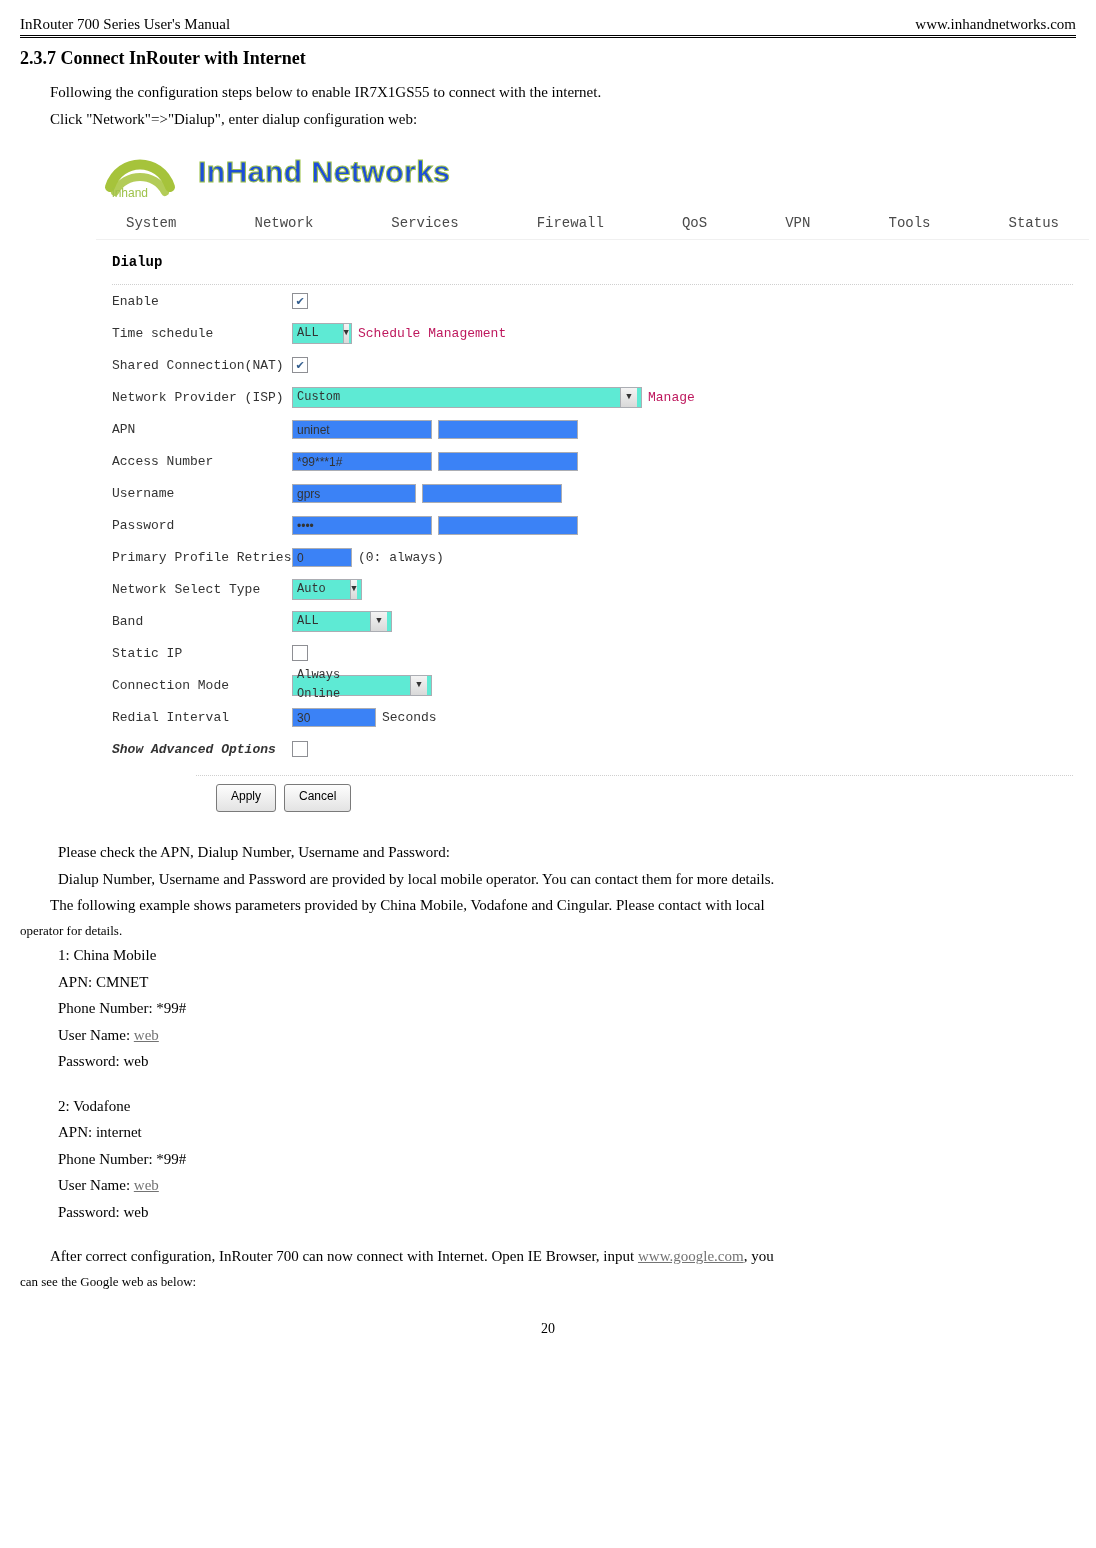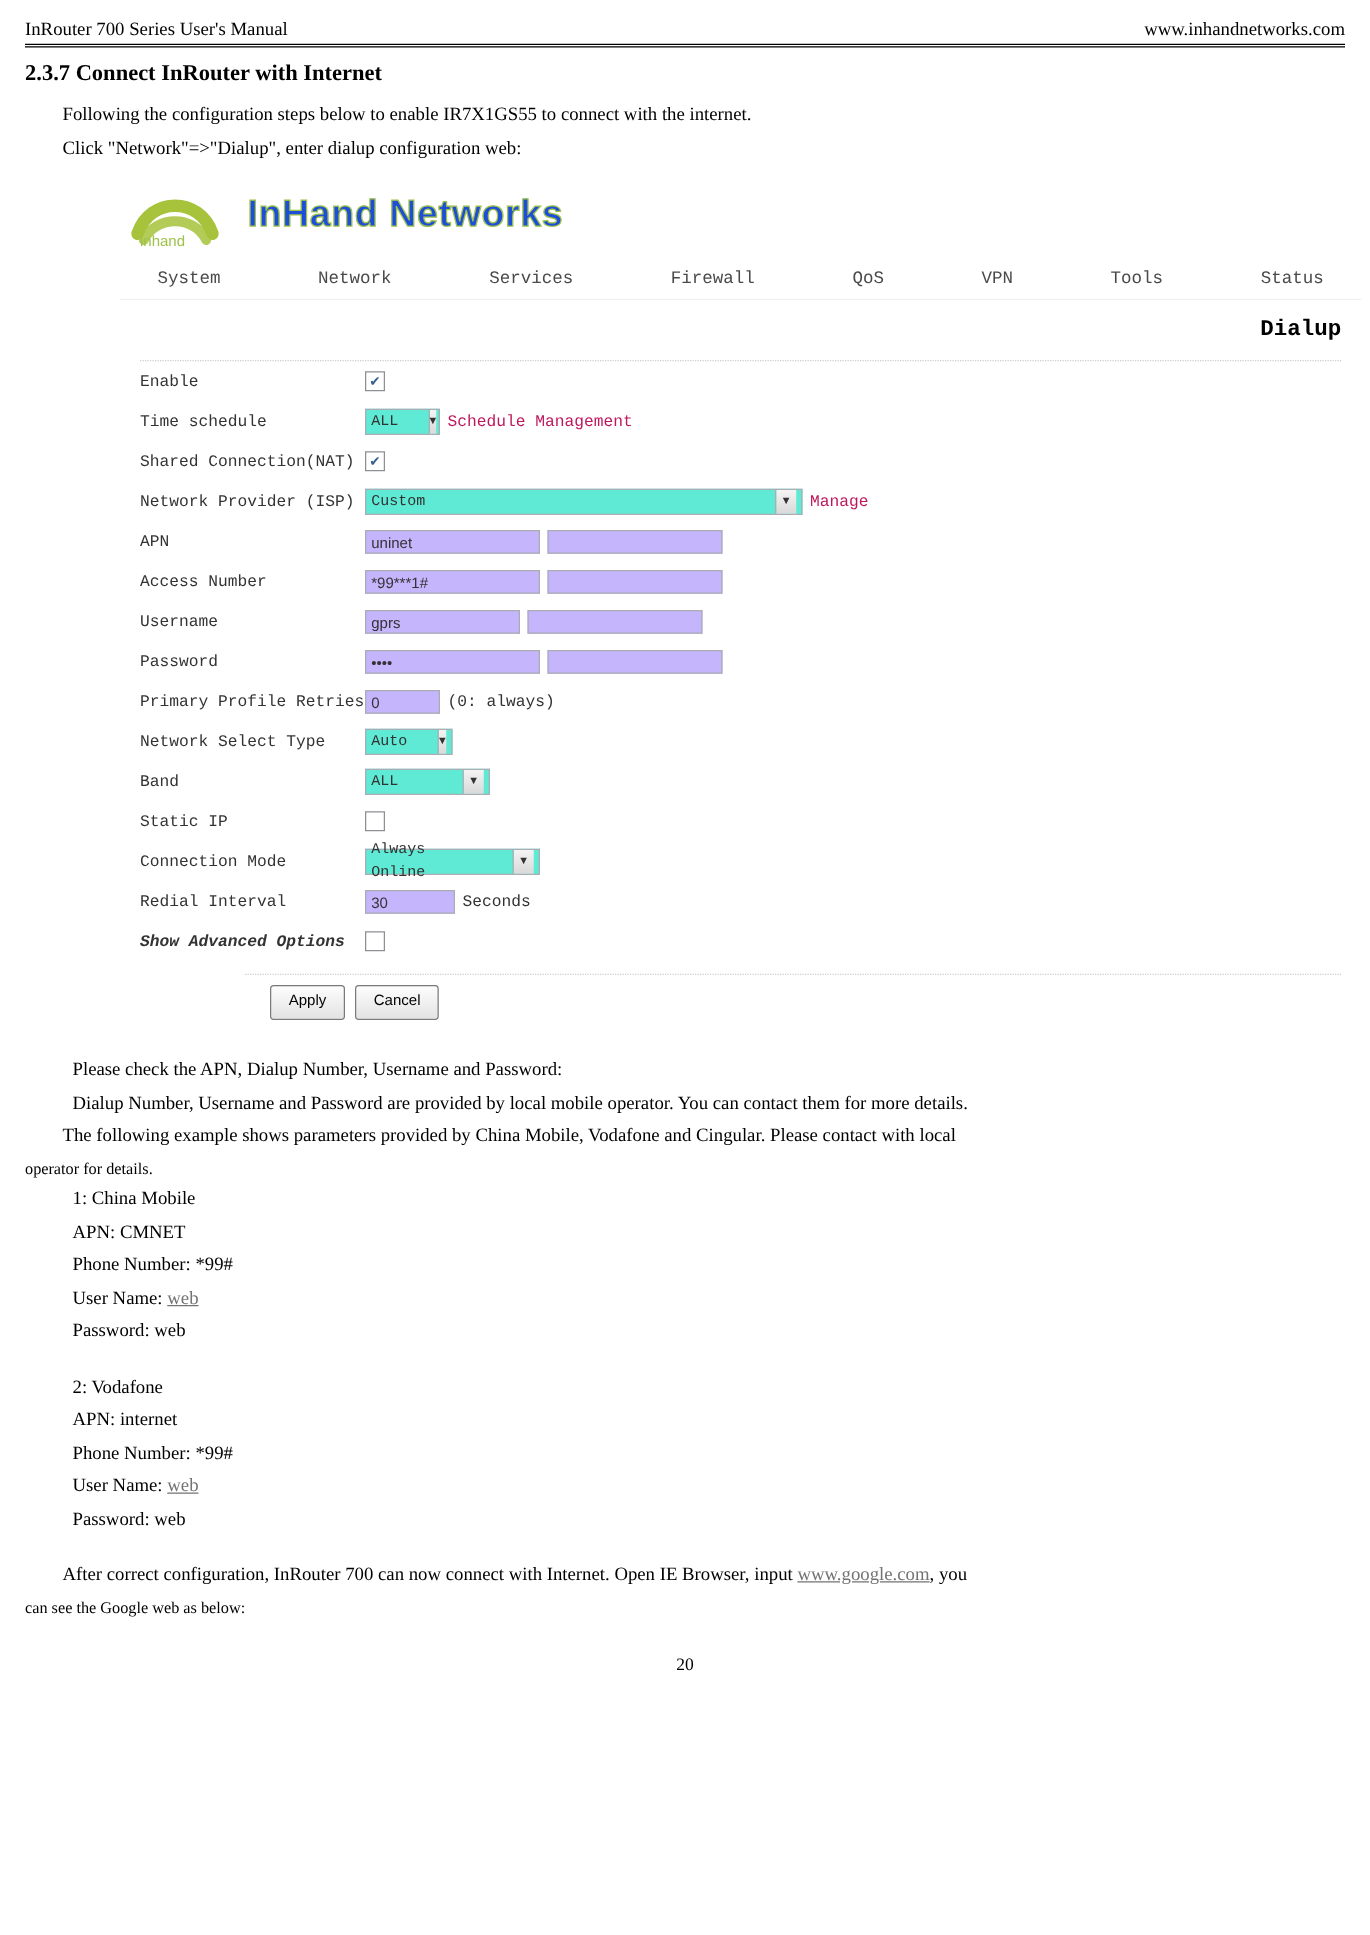--- a/index.html
+++ b/index.html
@@ -87,24 +87,24 @@
       padding: 8px 30px 8px 30px;
       font-family: "Lucida Console","Courier New",monospace;
       font-size: 14px;
       color: #4a4a4a;
       border-bottom: 1px solid #f0f0f0;
     }
     .panel-area {
       padding: 0 0 0 0;
     }
     .panel-title {
-      text-align: right;
+      text-align: left;
       font-family: "Lucida Console","Courier New",monospace;
       font-weight: bold;
-      font-size: 18px;
+      font-size: 14px;
       padding: 14px 0 14px 0;
       border-bottom: 1px dotted #cfcfcf;
       margin: 0 16px;
     }
     .form-row {
       display: flex;
       align-items: center;
       font-family: "Lucida Console","Courier New",monospace;
       font-size: 13px;
       color: #333;
@@ -114,21 +114,21 @@
     .form-row .label {
       width: 180px;
     }
     .form-row .ctrl {
       display: flex;
       align-items: center;
       gap: 6px;
     }
     .fake-input {
       border: 1px solid #abadb3;
-      background: #c4b5fd;
+      background: #3b82f6;
       height: 19px;
       line-height: 19px;
       padding: 0 4px;
       font-family: Arial, sans-serif;
       font-size: 12px;
       box-sizing: border-box;
     }
     .fake-select {
       border: 1px solid #abadb3;
       background: #5eead4;
@@ -351,21 +351,21 @@
           <span class="fake-select" style="width:140px">
             <span style="flex:1">Always Online</span>
             <span class="dropdown-btn">▼</span>
           </span>
         </span>
       </div>
 
       <div class="form-row">
         <span class="label">Redial Interval</span>
         <span class="ctrl">
-          <span class="fake-input" style="width:72px">30</span>
+          <span class="fake-input" style="width:84px">30</span>
           <span>Seconds</span>
         </span>
       </div>
 
       <div class="form-row">
         <span class="label show-advanced">Show Advanced Options</span>
         <span class="ctrl">
             <span class="fake-checkbox"></span>
           </span>
       </div>

